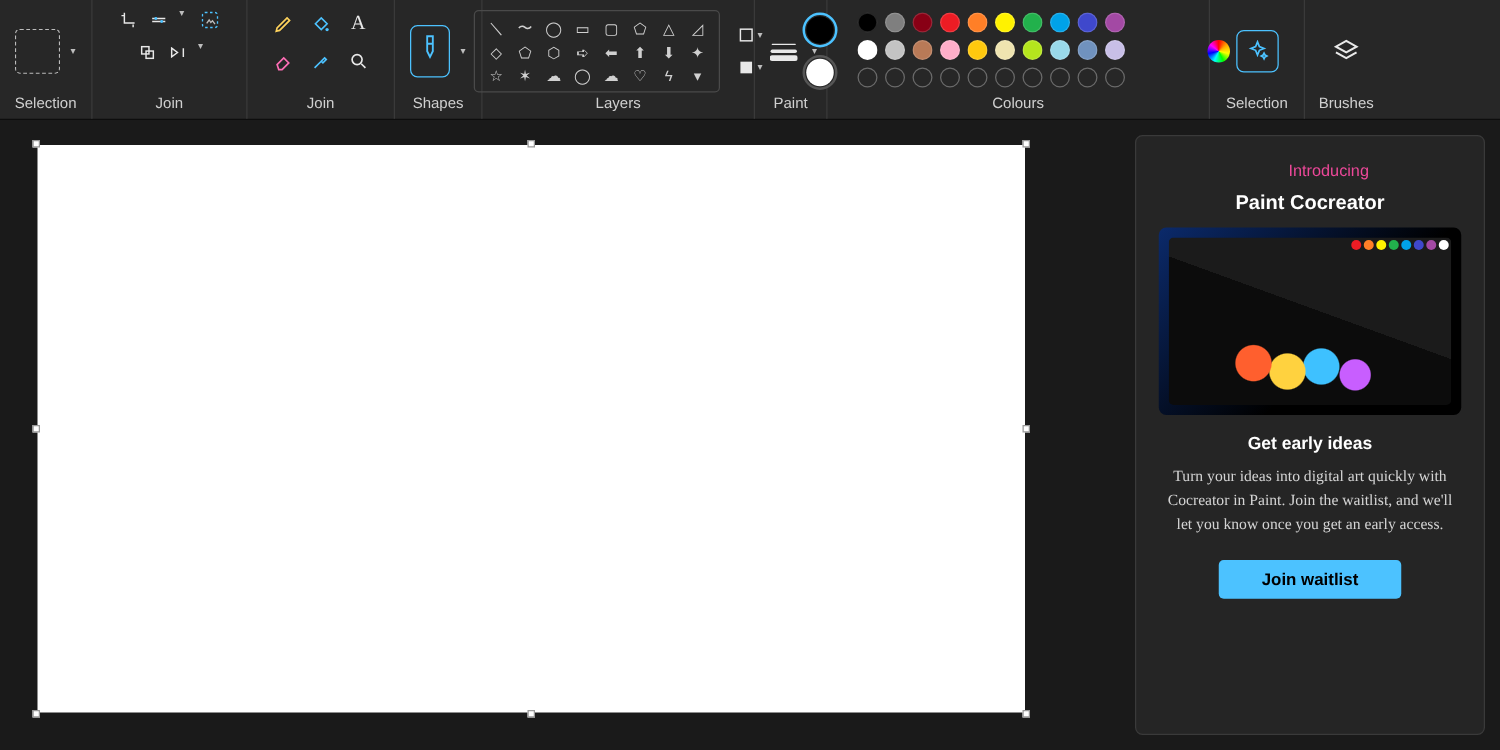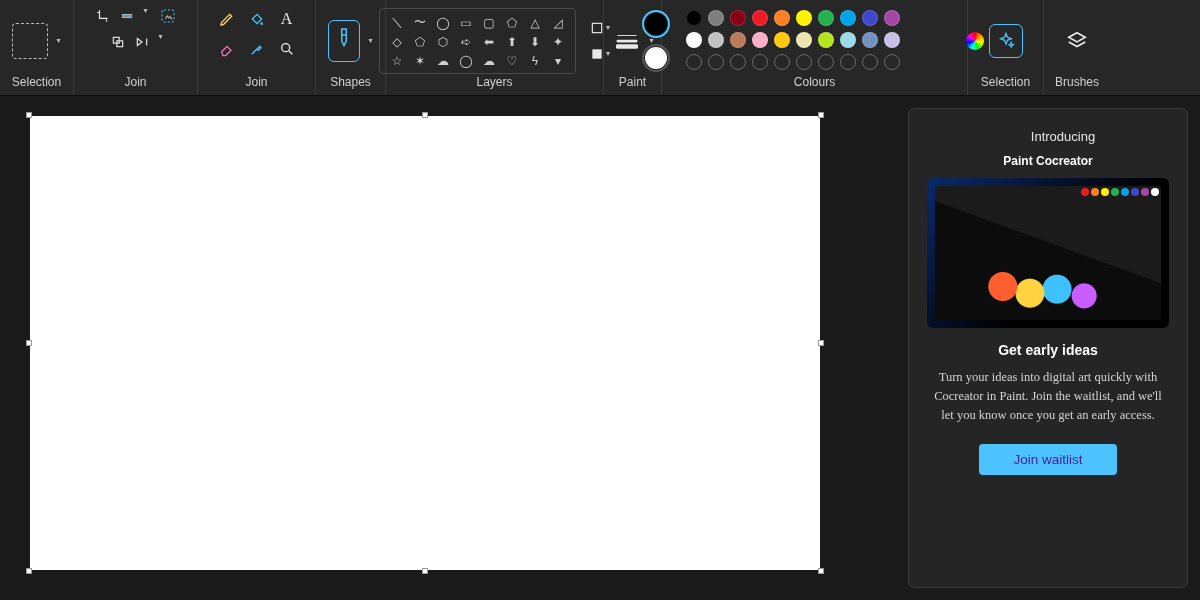--- a/index.html
+++ b/index.html
@@ -62,35 +62,35 @@
   
   .work{flex:1;display:flex;background:#1a1a1a;overflow:hidden;}
   .canvas-area{flex:1;position:relative;padding:20px 30px;}
   .canvas{background:#ffffff;width:790px;height:454px;position:relative;}
   .handle{position:absolute;width:6px;height:6px;background:#fff;border:1px solid #999;}
   .h-nw{top:-4px;left:-4px;} .h-n{top:-4px;left:50%;margin-left:-3px;} .h-ne{top:-4px;right:-4px;}
   .h-w{top:50%;left:-4px;margin-top:-3px;} .h-e{top:50%;right:-4px;margin-top:-3px;}
   .h-sw{bottom:-4px;left:-4px;} .h-s{bottom:-4px;left:50%;margin-left:-3px;} .h-se{bottom:-4px;right:-4px;}
   
   .panel{width:280px;background:#252525;margin:12px 12px 12px 0;border:1px solid #3a3a3a;border-radius:6px;padding:20px 18px;display:flex;flex-direction:column;align-items:center;text-align:center;gap:10px;}
-  .panel h2{font-size:12px;font-weight:600;color:#fff;}
-  .intro{font-size:13px;color:#e5e5e5;margin-left:30px;}
+  .panel h2{font-size:16px;font-weight:600;color:#fff;}
+  .intro{font-size:13px;color:#ec4899;margin-left:30px;}
   .promo{width:100%;height:150px;border-radius:6px;overflow:hidden;background:linear-gradient(135deg,#0b2a6b 0%,#000 60%);position:relative;}
   .promo::before{content:"";position:absolute;inset:8px 8px 8px 8px;border-radius:4px;background:
      radial-gradient(circle at 30% 75%,#ff5f2e 0 14px,transparent 15px),
      radial-gradient(circle at 42% 80%,#ffd23f 0 14px,transparent 15px),
      radial-gradient(circle at 54% 77%,#3ec1ff 0 14px,transparent 15px),
      radial-gradient(circle at 66% 82%,#c85eff 0 12px,transparent 13px),
      linear-gradient(200deg,#1b1b1b 45%,#0c0c0c 45%);
   }
   .promo-sw{position:absolute;top:10px;right:10px;display:grid;grid-template-columns:repeat(8,8px);gap:2px;}
   .promo-sw span{width:8px;height:8px;border-radius:50%;}
   .sub{font-size:14px;font-weight:600;color:#fff;margin-top:4px;}
   .desc{font-size:12.5px;color:#d4d4d4;line-height:1.5;font-family:Liberation Serif, serif;}
-  .cta{margin-top:10px;background:#4cc2ff;color:#4c1d95;font-weight:400;border:none;border-radius:4px;padding:8px 34px;cursor:pointer;font-size:13.5px;}
+  .cta{margin-top:10px;background:#4cc2ff;color:#000000;font-weight:700;border:none;border-radius:4px;padding:8px 34px;cursor:pointer;font-size:13.5px;}
   svg{display:block;}
 </style>
 </head>
 <body>
 
 <div class="ribbon">
 
   <div class="group" style="width:74px">
     <div class="group-body">
       <div class="icon-btn" style="width:36px;height:36px;border:1px dashed #bcbcbc"></div>

